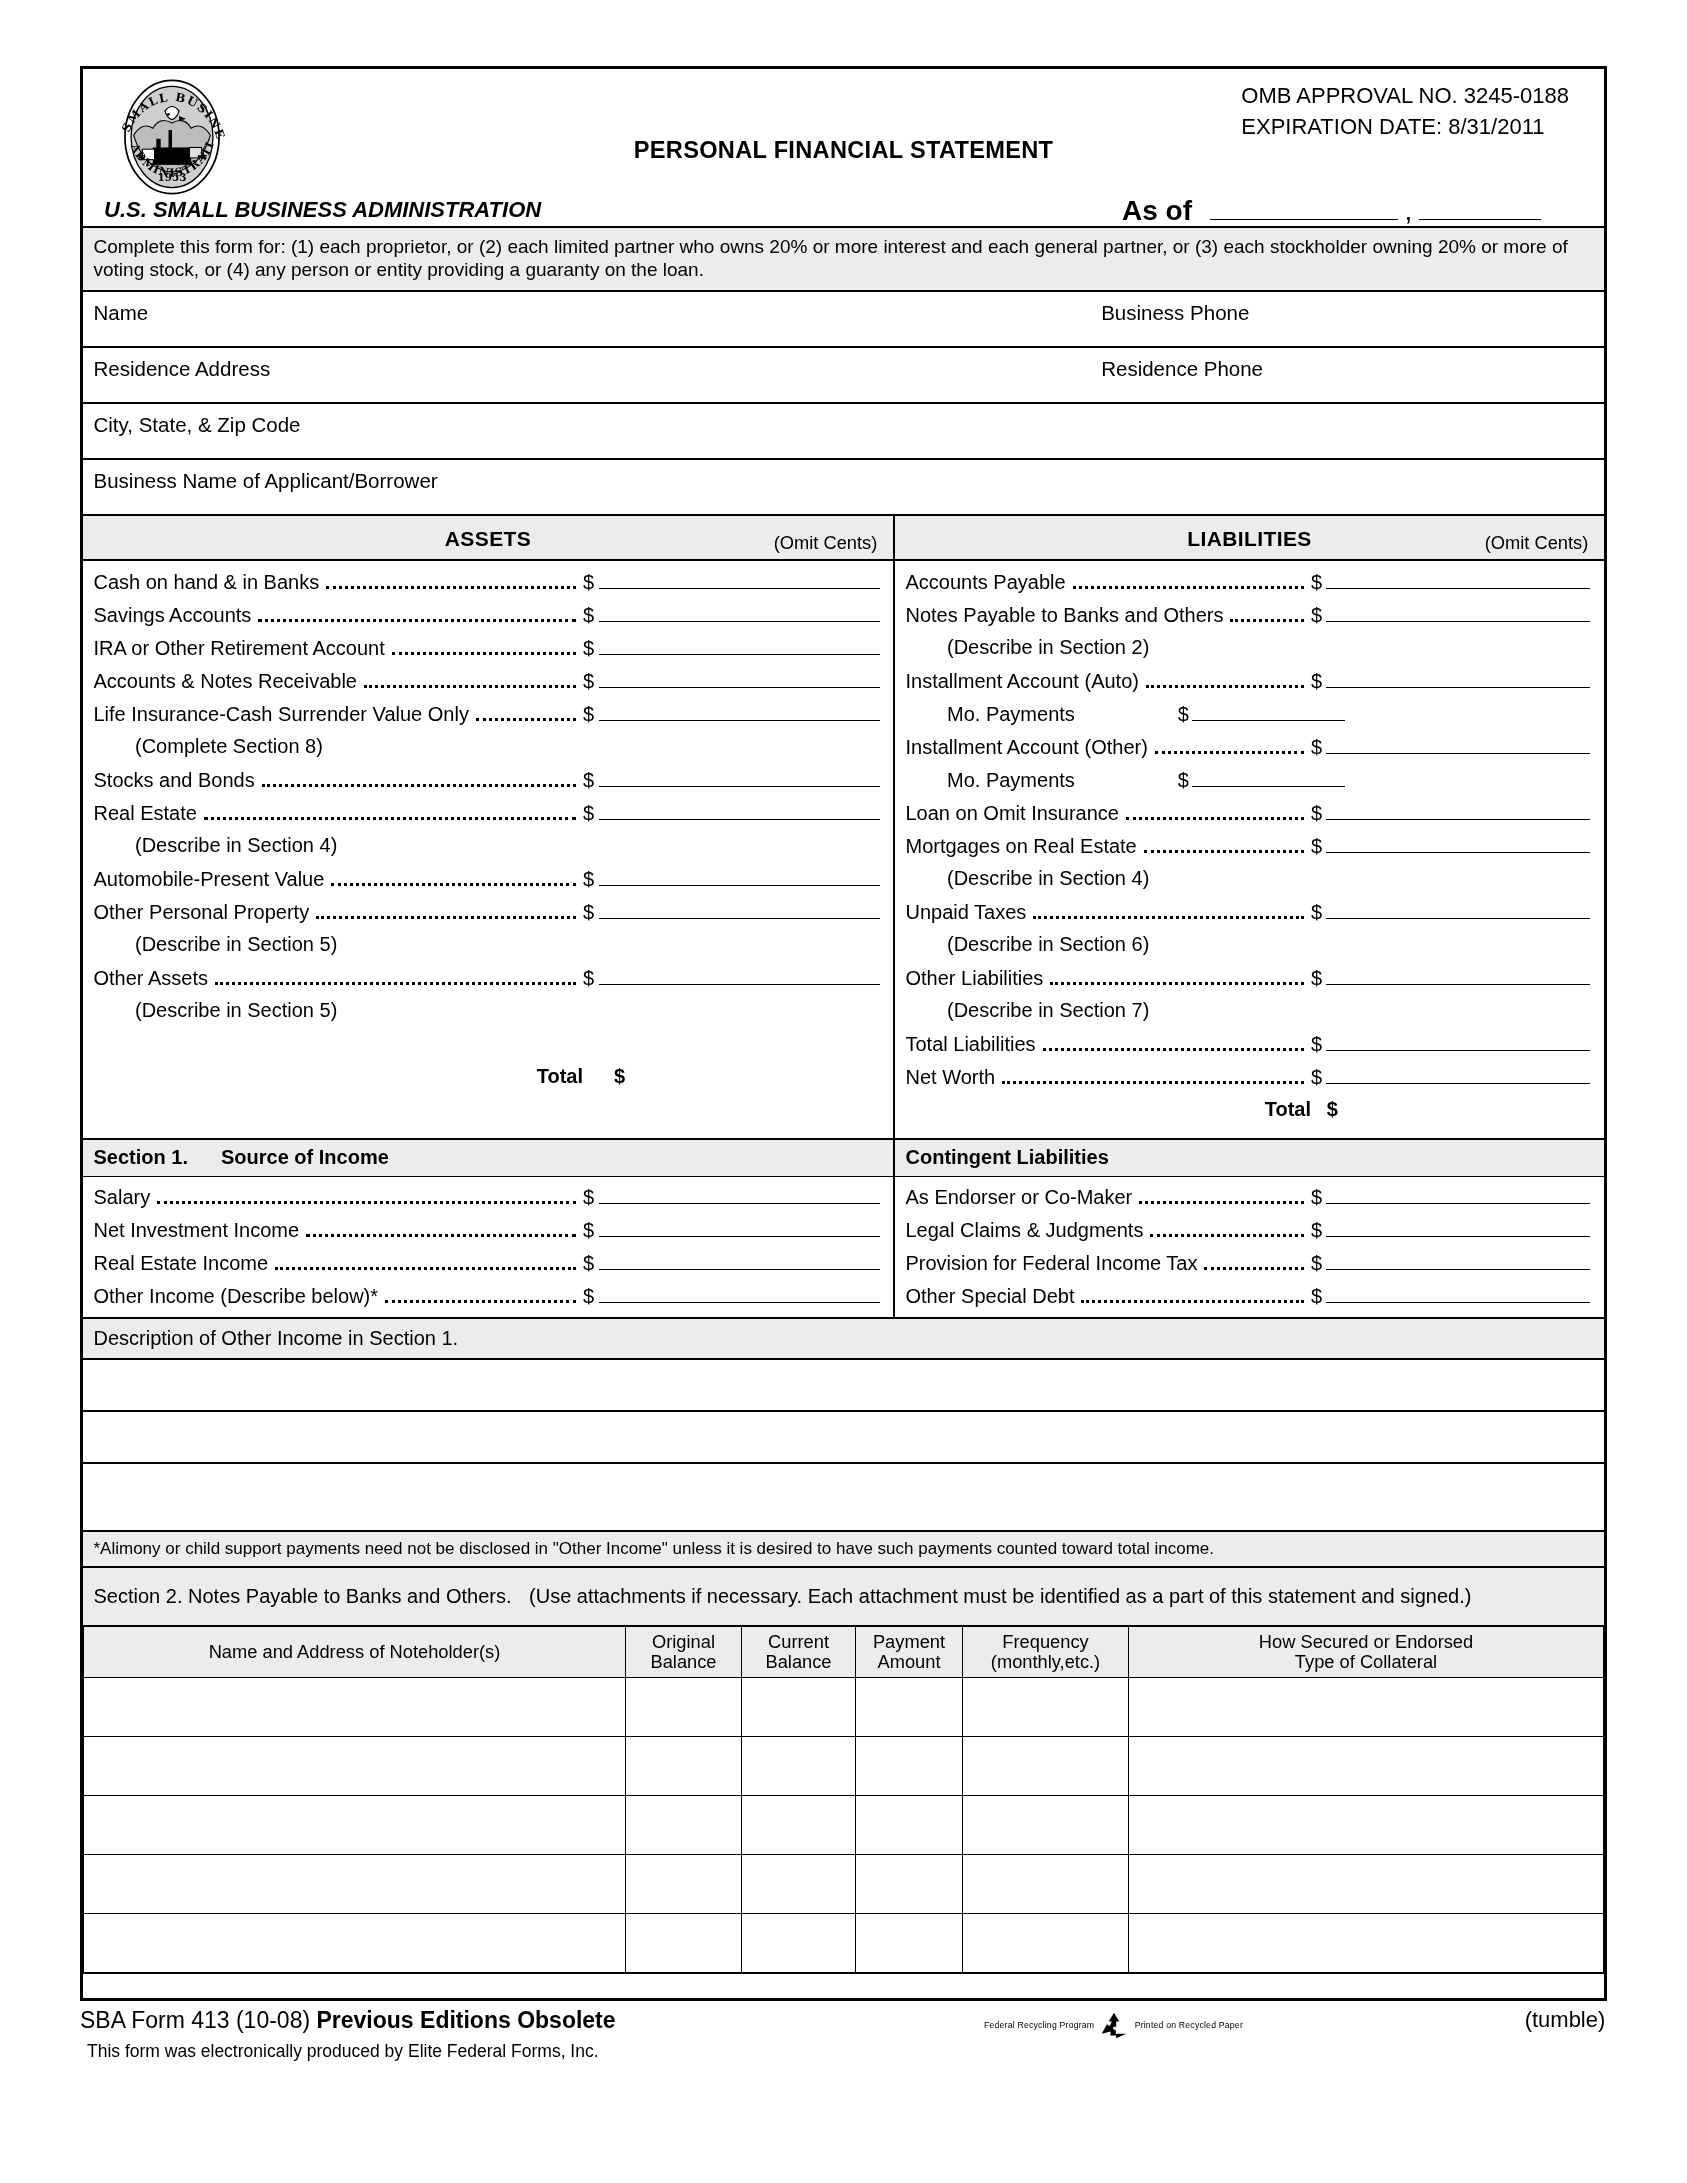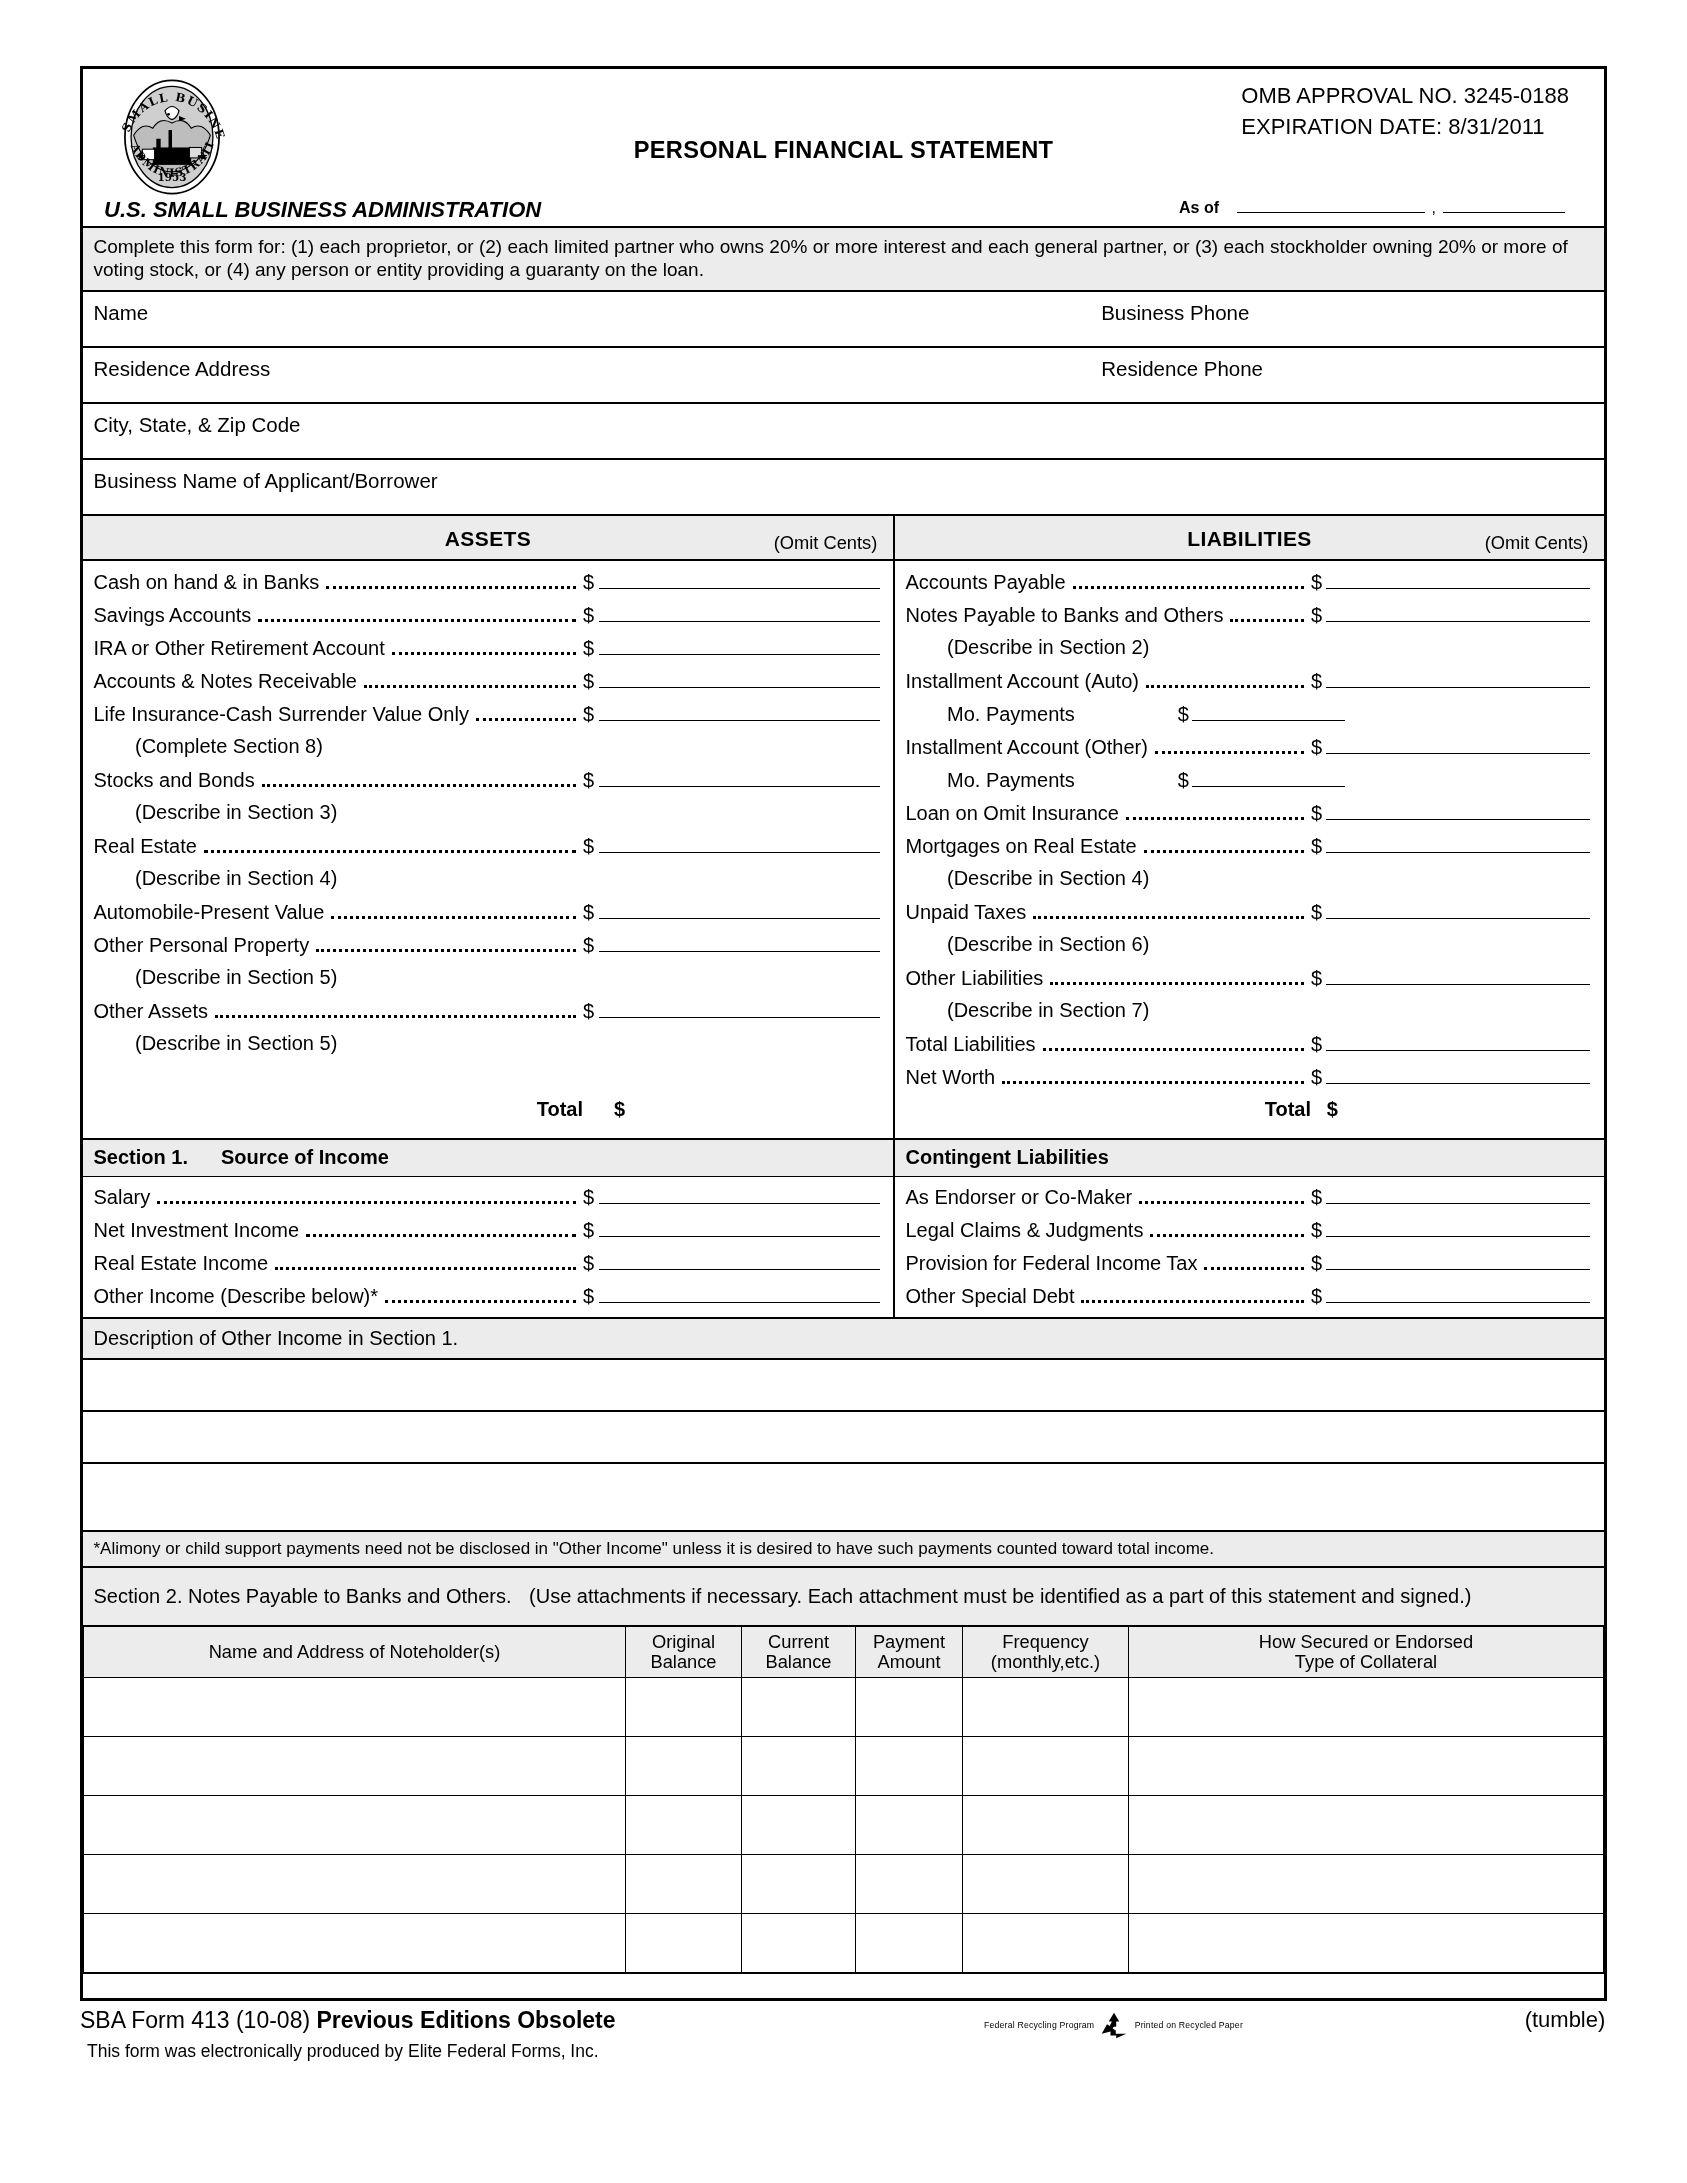--- a/index.html
+++ b/index.html
@@ -22,21 +22,21 @@
   .bt1 { border-top:1.7px solid #000; }
   .bb  { border-bottom:2.6px solid #000; }
   .grey { background:#ececec; }
 
   
   .hdr { position:relative; height:157px; }
   .seal { position:absolute; left:19px; top:7px; width:140px; height:122px; }
   .omb  { position:absolute; right:35px; top:10.5px; text-align:left; font-size:22px; line-height:1.42; }
   .title{ position:absolute; left:0; right:0; top:68px; text-align:center; font-size:23.6px; font-weight:bold; letter-spacing:0.3px;}
   .sba-line { position:absolute; left:21px; top:128px; font-size:22px; font-weight:bold;font-style:italic; }
-  .asof { position:absolute; left:1096px; top:126px; font-size:16px; font-weight:bold; display:flex; align-items:baseline; }
+  .asof { position:absolute; left:1039px; top:126px; font-size:28px; font-weight:bold; display:flex; align-items:baseline; }
   .asof .ln { display:inline-block; border-bottom:1.7px solid #000; height:17.5px; }
   .asof .ln1 { width:188px; margin-left:17.5px; }
   .asof .ln2 { width:122px; margin-left:7px; }
   .asof .comma { margin-left:7px; font-weight:normal; }
 
   
   .instr { font-size:19px; line-height:1.22; padding:7px 10.5px 8.7px 10.5px; }
 
   
   .contact { height:56px; display:flex; align-items:flex-start; padding-top:8.7px; font-size:20.5px; }
@@ -252,21 +252,20 @@
         <div class="li">
           <div class="lead">
               <span class="lbl">Stocks and Bonds</span>
               <span class="dots"></span>
             </div>
           <div class="money">
               <span class="dol">$</span>
               <span class="blank"></span>
             </div>
         </div>
-        <div class="sub">(Describe in Section 3)</div>
 
         <div class="li">
           <div class="lead">
               <span class="lbl">Real Estate</span>
               <span class="dots"></span>
             </div>
           <div class="money">
               <span class="dol">$</span>
               <span class="blank"></span>
             </div>

